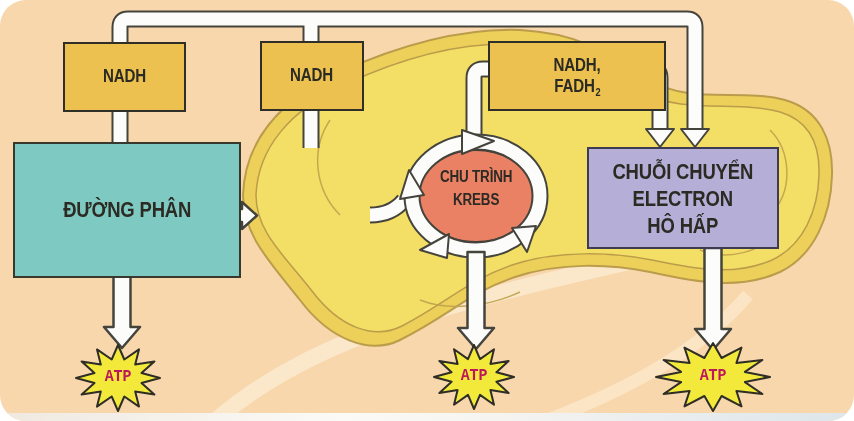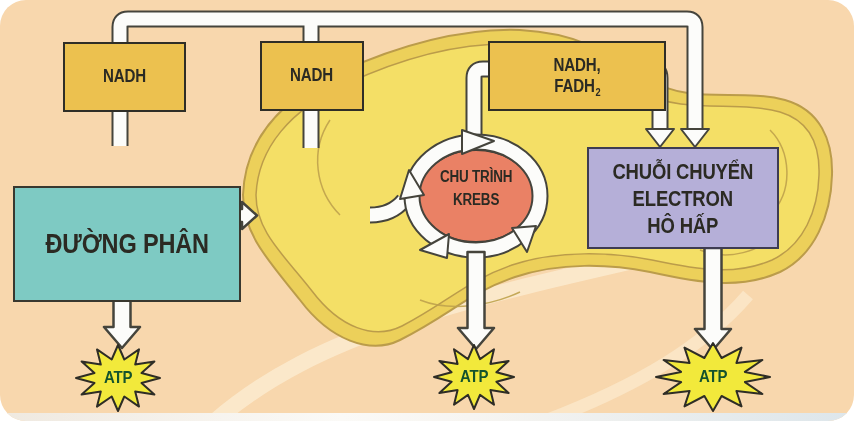--- a/index.html
+++ b/index.html
@@ -15,30 +15,30 @@
     text-align:center;color:#2b2a23;font-weight:bold;
   }
   .lbl{display:inline-block;transform:scaleX(.84);letter-spacing:-.2px;line-height:1.18;}
   .gold{background:#ecc14f;border:2.5px solid #2f2e27;}
   .teal{background:#7ecac3;border:2.5px solid #39382f;}
   .salmon{background:#f1ac95;border:2.5px solid #2f2e27;}
   .purple{background:#b5afd8;border:2.5px solid #3e3c52;}
   #nadh1{left:63px;top:42px;width:123px;height:70px;font-size:18px;}
   #nadh2{left:260px;top:41px;width:104px;height:70px;font-size:18px;}
   #nadhfadh{left:488px;top:41px;width:178px;height:70px;font-size:18px;}
-  #glyc{left:13px;top:142px;width:228px;height:116px;font-size:28px;margin-top:44px;}
+  #glyc{left:13px;top:142px;width:228px;height:136px;font-size:22px;}
   #oxi{left:254px;top:144px;width:118px;height:108px;font-size:18px;}
   #etcbox{left:587px;top:147px;width:192px;height:102px;font-size:22px;}
   #etcbox .lbl{line-height:27px;}
   #oxi .lbl{line-height:25px;}
   #krebslbl{left:406px;top:162px;width:140px;height:52px;font-size:16px;background:transparent;border:none;}
   #krebslbl .lbl{line-height:23px;}
   .sub{font-size:11px;font-weight:bold;position:relative;top:4px;left:1px;}
-  .atp{position:absolute;width:60px;height:22px;display:flex;align-items:center;justify-content:center;
-       font-weight:bold;font-size:17px;color:#14532d;}
+  .atp{position:absolute;width:60px;height:22px;display:flex;justify-content:center;
+       font-weight:bold;font-size:17px;color:#be185d;font-family:Liberation Mono, monospace;}
   .atp .lbl{transform:scaleX(.88);}
   #atp1{left:88px;top:367px;}
   #atp2{left:444px;top:366px;}
   #atp3{left:683px;top:366px;}
   .bottomstrip{position:absolute;left:0;top:413px;width:854px;height:8px;
        background:linear-gradient(90deg,#efe9e0 0%,#fbfaf7 40%,#f7f5f1 55%,#dde6eb 100%);}
 </style>
 </head>
 <body>
 

